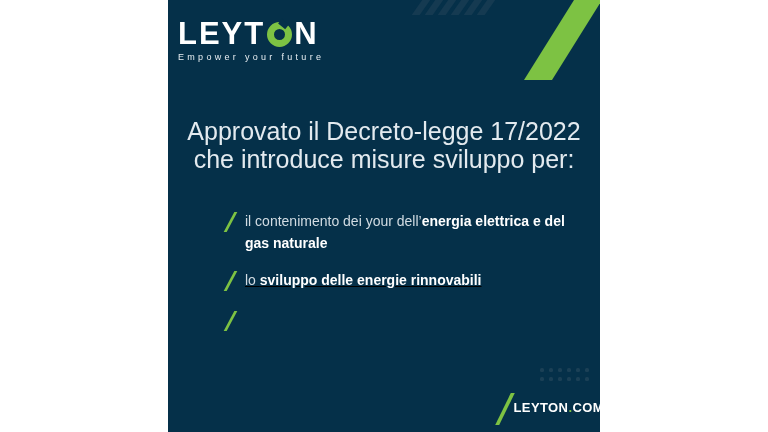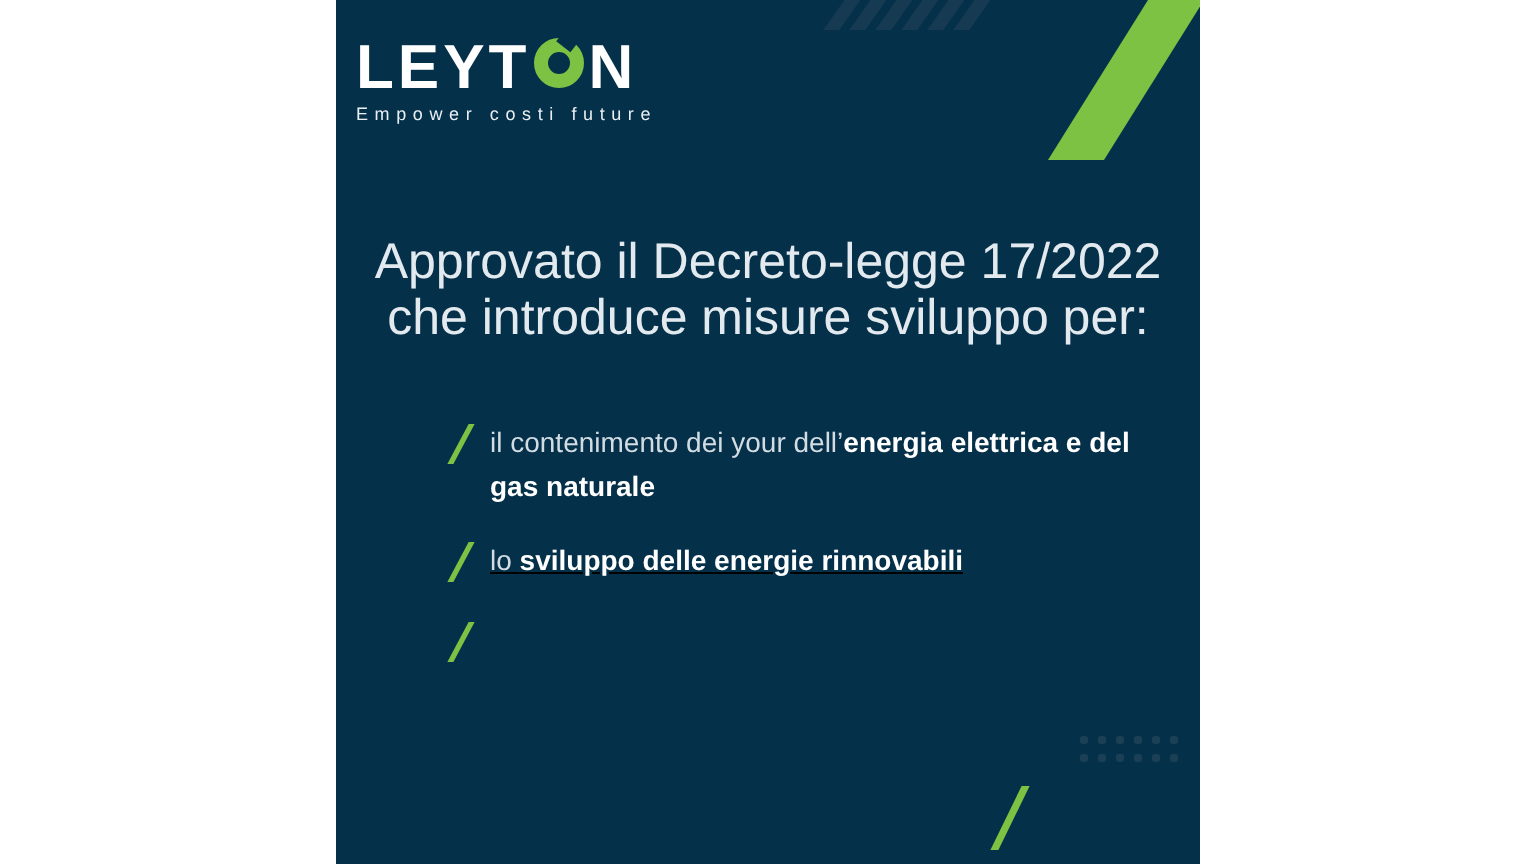--- a/index.html
+++ b/index.html
@@ -6,21 +6,21 @@
   html,body { width:768px; height:432px; background:#ffffff; overflow:hidden; }
   body { display:flex; justify-content:center; font-family:"Liberation Sans", sans-serif; }
 
   .canvas {
     position:relative; width:432px; height:432px;
     background:#053049; overflow:hidden; flex:0 0 auto;
   }
 
   
   .logo { position:absolute; left:10px; top:18px; }
-  .logo-row { display:flex; align-items:flex-start; color:#ffffff; font-weight:700;
+  .logo-row { display:flex; align-items:center; color:#ffffff; font-weight:700;
               font-size:31px; letter-spacing:2px; line-height:1; }
   .o-ring { display:inline-block; width:25px; height:25px; border:7px solid #7DC243;
             border-radius:50%; margin:0 2px; position:relative; top:1px; }
   .o-ring::after { content:""; position:absolute; width:9px; height:6px;
                    background:#053049; top:-8px; right:-3px; transform:rotate(38deg); }
   .tagline { color:#e9eff3; font-size:9px; letter-spacing:3.3px; margin-top:3px;
              font-weight:400; white-space:nowrap; }
 
   
   .hatch { position:absolute; left:250px; top:-3px; display:flex; gap:5px; }
@@ -59,21 +59,21 @@
 <body>
 
 <div class="canvas">
 
   <div class="logo">
     <div class="logo-row">
       <span>LEYT</span>
         <span class="o-ring"></span>
         <span>N</span>
     </div>
-    <div class="tagline">Empower costi future</div>
+    <div class="tagline">Empower your future</div>
   </div>
 
   <div class="hatch">
     <span></span>
       <span></span>
       <span></span>
       <span></span>
       <span></span>
       <span></span>
   </div>
@@ -108,15 +108,16 @@
     <span></span>
       <span></span>
       <span></span>
       <span></span>
       <span></span>
       <span></span>
   </div>
 
   <div class="footer">
     <span class="footer-slash"></span>
+    <span class="footer-text"><span>LEYTON</span><span class="green-dot">.</span><span>COM</span></span>
   </div>
 
 </div>
 
 </body></html>

